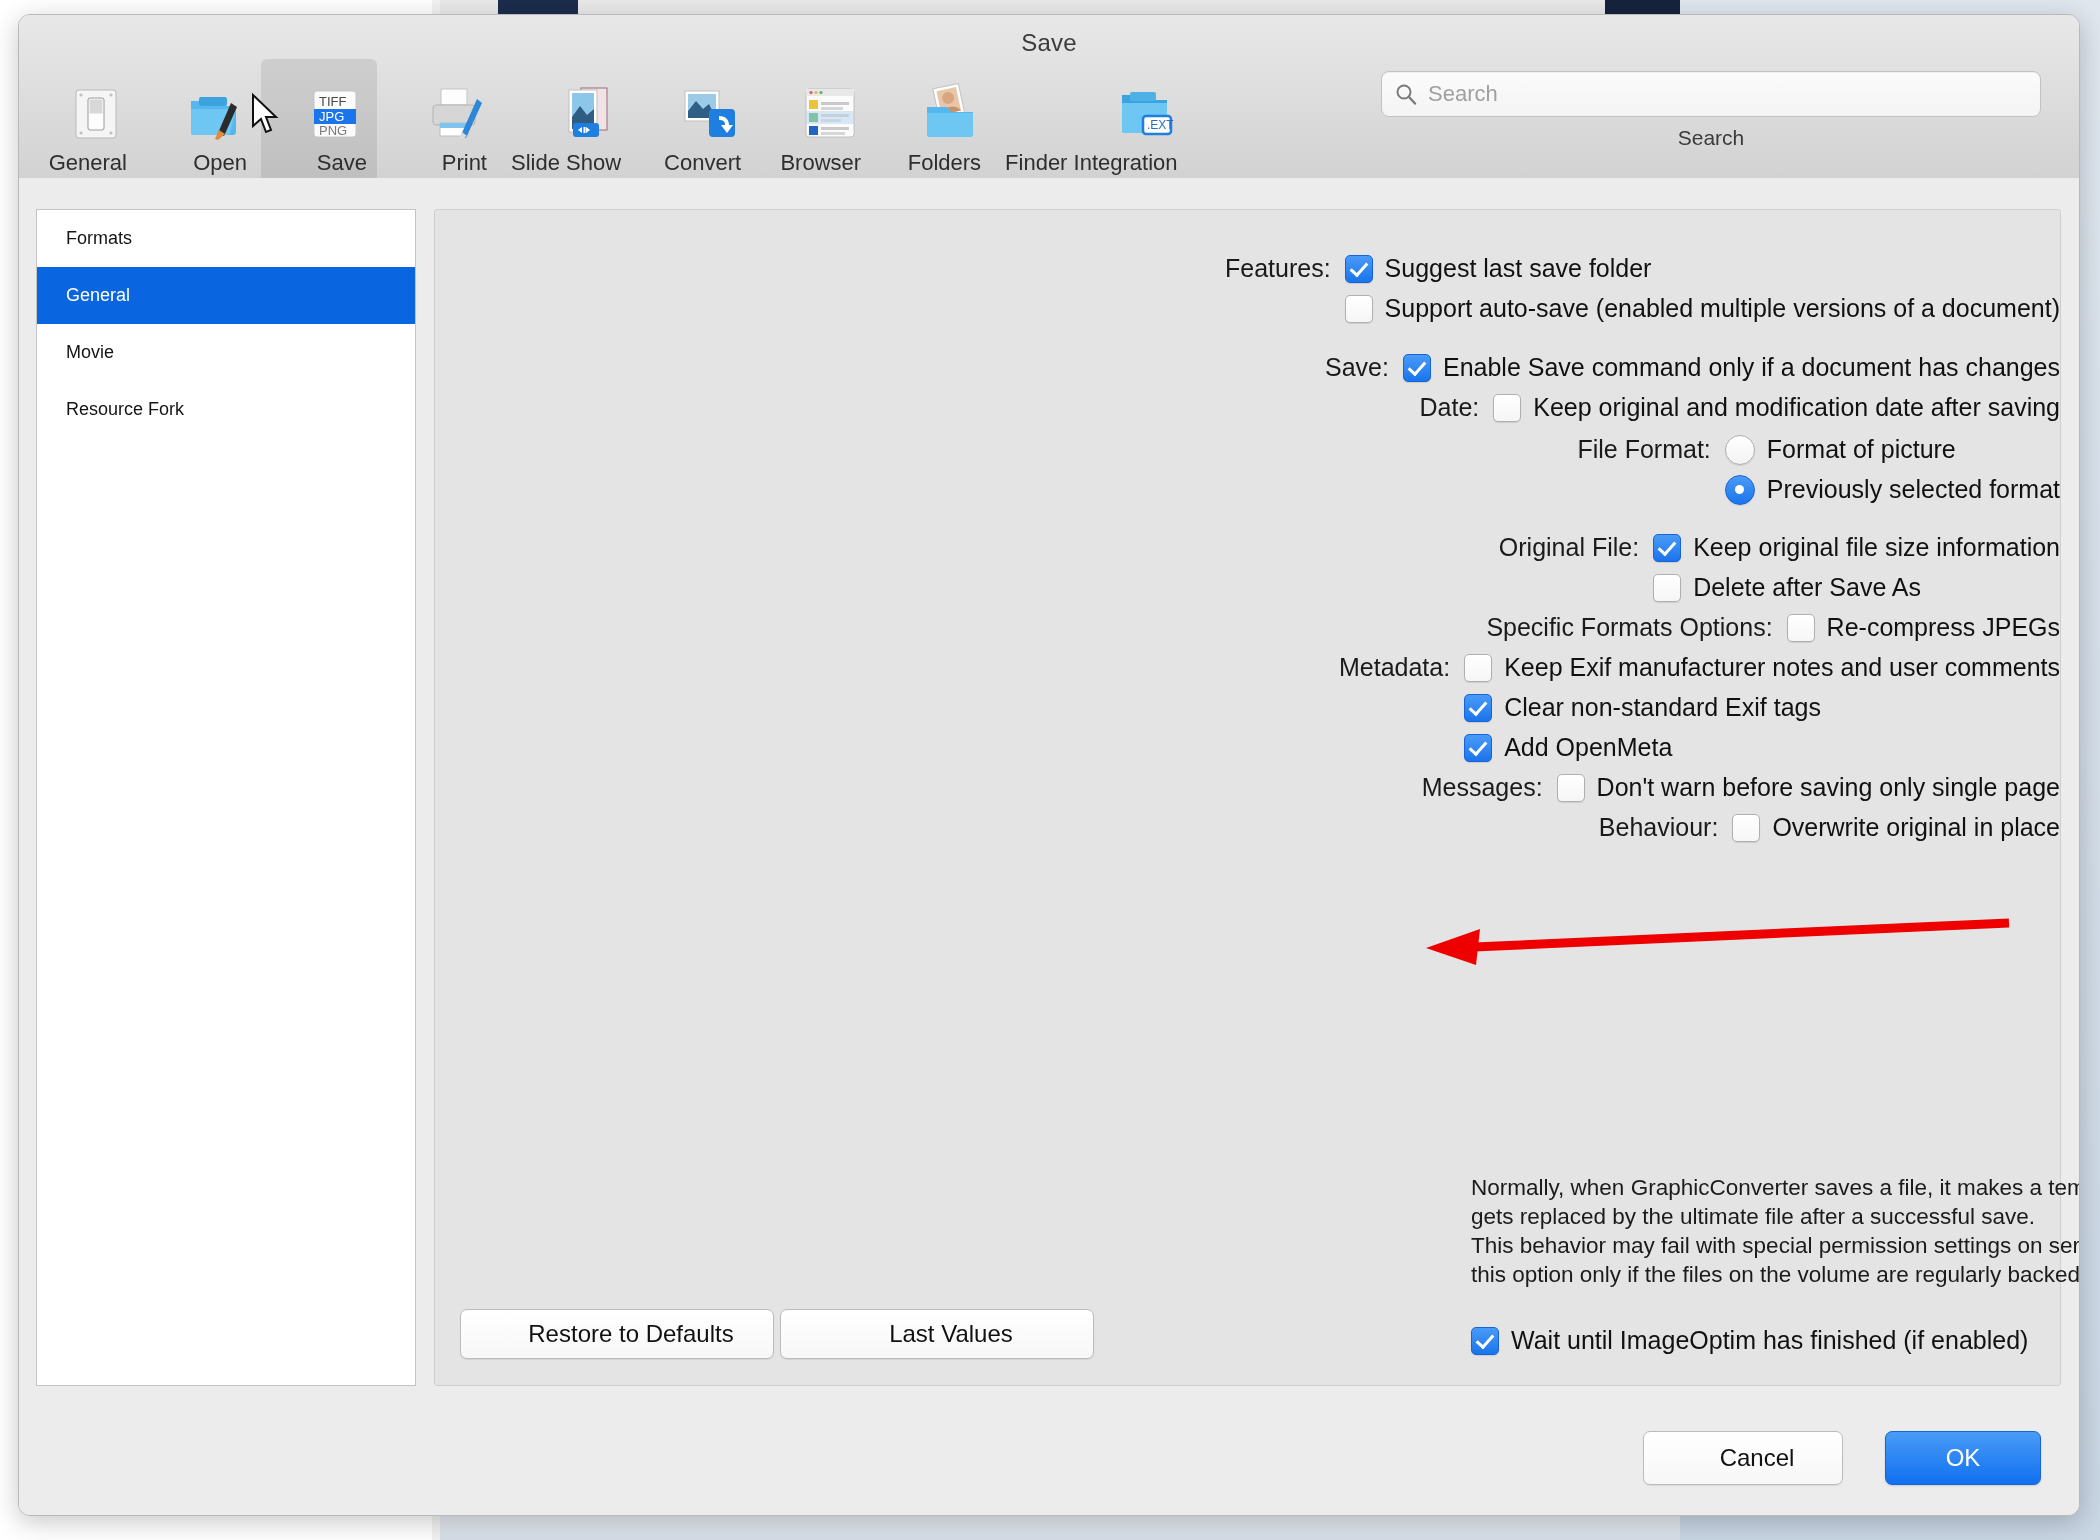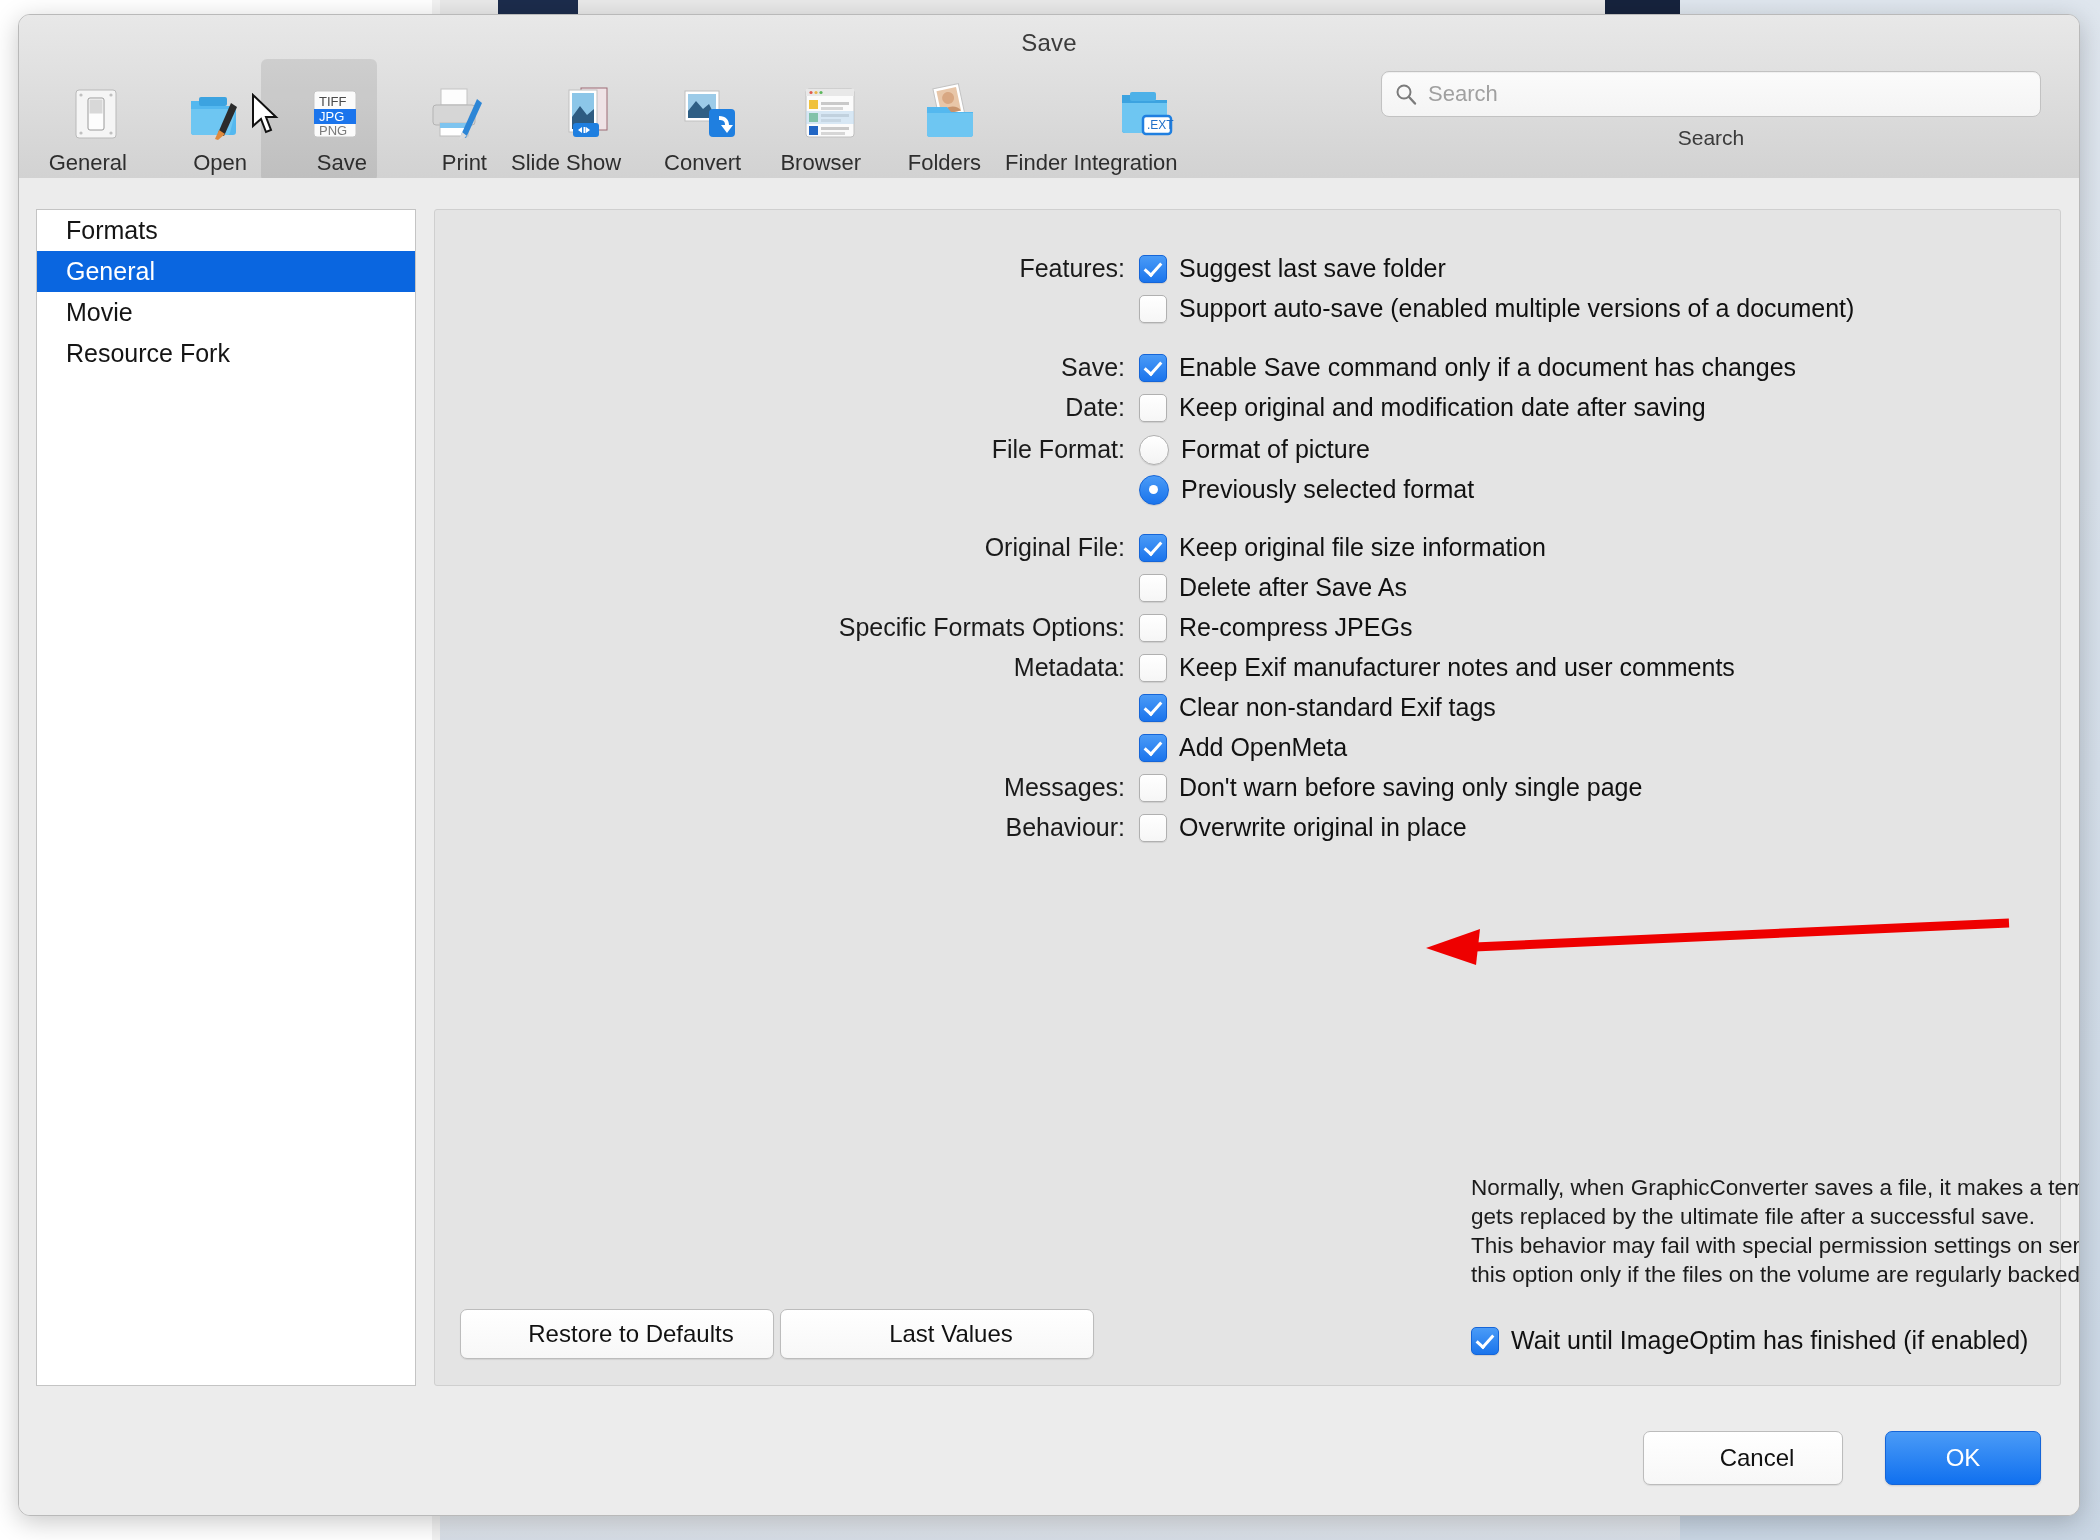--- a/index.html
+++ b/index.html
@@ -70,33 +70,33 @@
 
   
   #body-area{position:absolute;left:0;top:163px;right:0;bottom:0;background:#ececec;}
 
   
   #sidebar{
     position:absolute;left:17px;top:31px;width:378px;height:1175px;
     background:#ffffff;border:1px solid #c4c4c4;
   }
   .side-item{
-    height:41px;display:flex;align-items:center;padding-left:29px;
-    font-size:25px;color:#141414;
+    height:57px;display:flex;align-items:center;padding-left:29px;
+    font-size:18px;color:#141414;
   }
   .side-item.selected{background:#0a66e0;color:#ffffff;}
 
   
   #pane{
     position:absolute;left:415px;top:31px;right:18px;height:1175px;
     background:#e4e4e4;border:1px solid #cfcfcf;border-radius:3px;
   }
 
   
-  .row{display:flex;align-items:flex-start;}
+  .row{display:flex;align-items:flex-start;justify-content:flex-end;}
   .rlabel{
     width:690px;text-align:right;padding-right:14px;
     font-size:25px;color:#1a1a1a;flex:none;line-height:40px;
   }
   .rfield{display:flex;align-items:center;min-height:40px;}
   .ctext{font-size:25px;color:#111;margin-left:12px;white-space:nowrap;line-height:40px;}
 
   .cb{
     width:26px;height:26px;border-radius:5px;flex:none;position:relative;top:1px;
     border:1px solid #b0b0b0;

